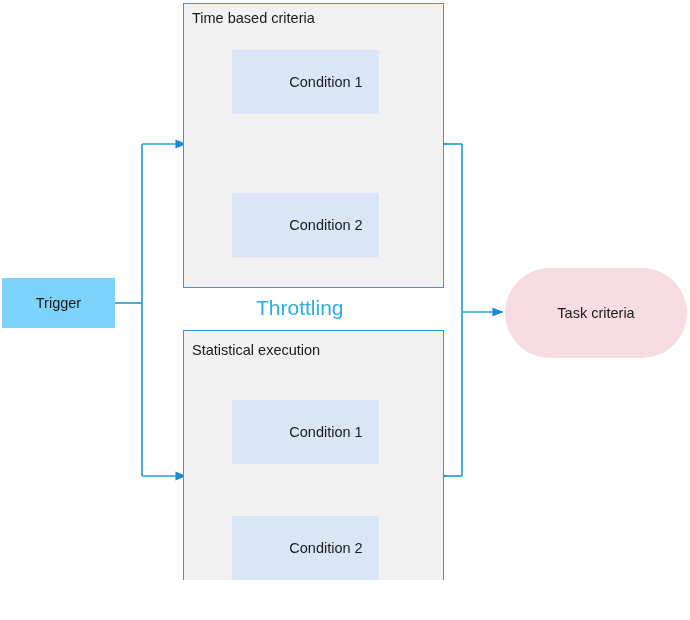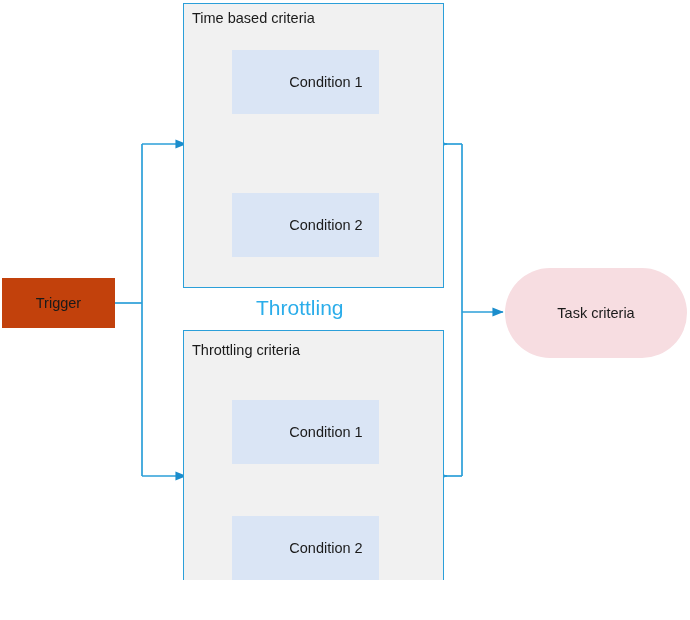--- a/index.html
+++ b/index.html
@@ -42,21 +42,21 @@
     box-sizing: border-box;
     display: flex;
     align-items: center;
     justify-content: center;
     font-size: 14.5px;
     color: #1a1a1a;
     padding-left: 41px;
   }
   .plain-box {
     position: absolute;
-    background: #c2410c;
+    background: #7dd3fc;
     box-sizing: border-box;
     display: flex;
     align-items: center;
     justify-content: center;
     font-size: 14.5px;
     color: #1a1a1a;
   }
   .stadium-box {
     position: absolute;
     background: #f7dde1;
@@ -130,21 +130,21 @@
     <span>Condition 1</span>
   </div>
 
   <div class="cond-box" style="left:232px; top:193px; width:147px; height:64px;">
     <span>Condition 2</span>
   </div>
 
   <div class="float-label" style="left:256px; top:296px;">Throttling</div>
 
   <div class="group-box" style="left:183px; top:330px; width:261px; height:285px;"></div>
-  <div class="group-title" style="left:192px; top:342px;">Throttling criteria</div>
+  <div class="group-title" style="left:192px; top:342px;">Statistical execution</div>
 
   <div class="cond-box" style="left:232px; top:400px; width:147px; height:64px;">
     <span>Condition 1</span>
   </div>
 
   <div class="cond-box" style="left:232px; top:516px; width:147px; height:64px;">
     <span>Condition 2</span>
   </div>
 
   <div class="plain-box" style="left:2px; top:278px; width:113px; height:50px;">

